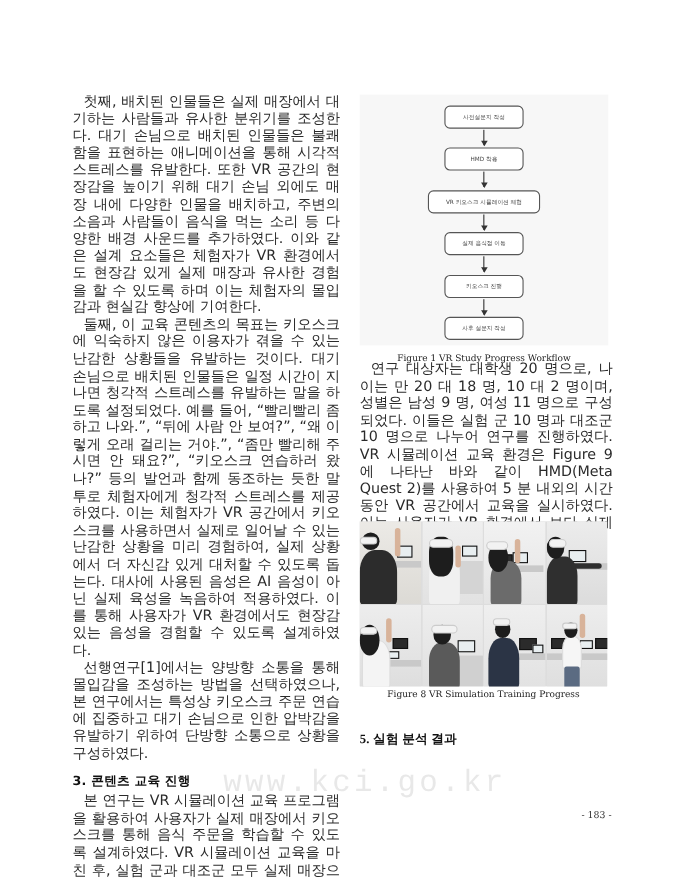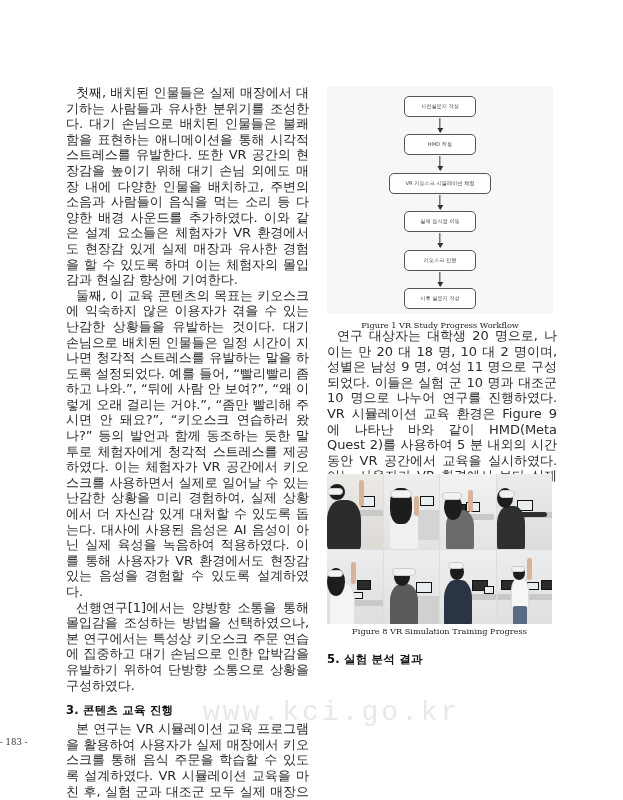--- a/index.html
+++ b/index.html
@@ -73,21 +73,21 @@
   .photo .monitor.on { background: #e8eef0; }
   .photo .desk { position: absolute; background: #c9c9c9; }
   .photo .arm { position: absolute; width: 5px; border-radius: 3px; }
 
   .watermark {
     position: absolute; left: 203px; top: 697px;
     font-family: Liberation Mono, monospace; font-size: 28px;
     color: rgba(150,150,150,0.22); letter-spacing: 3px; white-space: nowrap; text-align: right;
   }
   .page-number {
-    position: absolute; left: 0; width: 556px; top: 737px; text-align: left;
+    position: absolute; left: 0; width: 556px; top: 737px; text-align: right;
     font-family: "DejaVu Serif", "Liberation Serif", serif; font-size: 8.5px; color: #333;
   }
 </style>
 </head>
 <body>
 
 <div class="col col-left">
   <p class="para">첫째, 배치된 인물들은 실제 매장에서 대기하는 사람들과 유사한 분위기를 조성한다. 대기 손님으로 배치된 인물들은 불쾌함을 표현하는 애니메이션을 통해 시각적 스트레스를 유발한다. 또한 VR 공간의 현장감을 높이기 위해 대기 손님 외에도 매장 내에 다양한 인물을 배치하고, 주변의 소음과 사람들이 음식을 먹는 소리 등 다양한 배경 사운드를 추가하였다. 이와 같은 설계 요소들은 체험자가 VR 환경에서도 현장감 있게 실제 매장과 유사한 경험을 할 수 있도록 하며 이는 체험자의 몰입감과 현실감 향상에 기여한다.</p>
   <p class="para">둘째, 이 교육 콘텐츠의 목표는 키오스크에 익숙하지 않은 이용자가 겪을 수 있는 난감한 상황들을 유발하는 것이다. 대기 손님으로 배치된 인물들은 일정 시간이 지나면 청각적 스트레스를 유발하는 말을 하도록 설정되었다. 예를 들어, “빨리빨리 좀 하고 나와.”, “뒤에 사람 안 보여?”, “왜 이렇게 오래 걸리는 거야.”, “좀만 빨리해 주시면 안 돼요?”, “키오스크 연습하러 왔나?” 등의 발언과 함께 동조하는 듯한 말투로 체험자에게 청각적 스트레스를 제공하였다. 이는 체험자가 VR 공간에서 키오스크를 사용하면서 실제로 일어날 수 있는 난감한 상황을 미리 경험하여, 실제 상황에서 더 자신감 있게 대처할 수 있도록 돕는다. 대사에 사용된 음성은 AI 음성이 아닌 실제 육성을 녹음하여 적용하였다. 이를 통해 사용자가 VR 환경에서도 현장감 있는 음성을 경험할 수 있도록 설계하였다.</p>
   <p class="para">선행연구[1]에서는 양방향 소통을 통해 몰입감을 조성하는 방법을 선택하였으나, 본 연구에서는 특성상 키오스크 주문 연습에 집중하고 대기 손님으로 인한 압박감을 유발하기 위하여 단방향 소통으로 상황을 구성하였다.</p>
@@ -198,17 +198,17 @@
     <div class="person" style="left:14px;top:28px;width:18px;height:30px;background:#f6f6f6;border:1px solid #ddd;"></div>
     <div class="person" style="left:16px;top:56px;width:14px;height:20px;background:#5b6b82;border-radius:2px;"></div>
     <div class="head" style="left:16px;top:16px;width:12px;height:14px;"></div>
     <div class="hmd" style="left:14px;top:16px;width:14px;height:6px;"></div>
     <div class="arm" style="left:30px;top:8px;height:22px;background:#d8b39a;"></div>
   </div>
 </div>
 <div class="fig-caption" style="left:327px;top:626px;width:225px;">Figure 8 VR Simulation Training Progress</div>
 
 <div class="col col-right" style="top:652px;">
-  <h2 class="section-heading" style="margin-top:0;">5. 실험 분석 결과</h2>
+  <h2 class="section-heading" style="margin-top:12px;font-family:Liberation Serif, serif;">5. 실험 분석 결과</h2>
 </div>
 
 <div class="watermark">www.kci.go.kr</div>
 <div class="page-number">- 183 -</div>
 
 </body></html>

